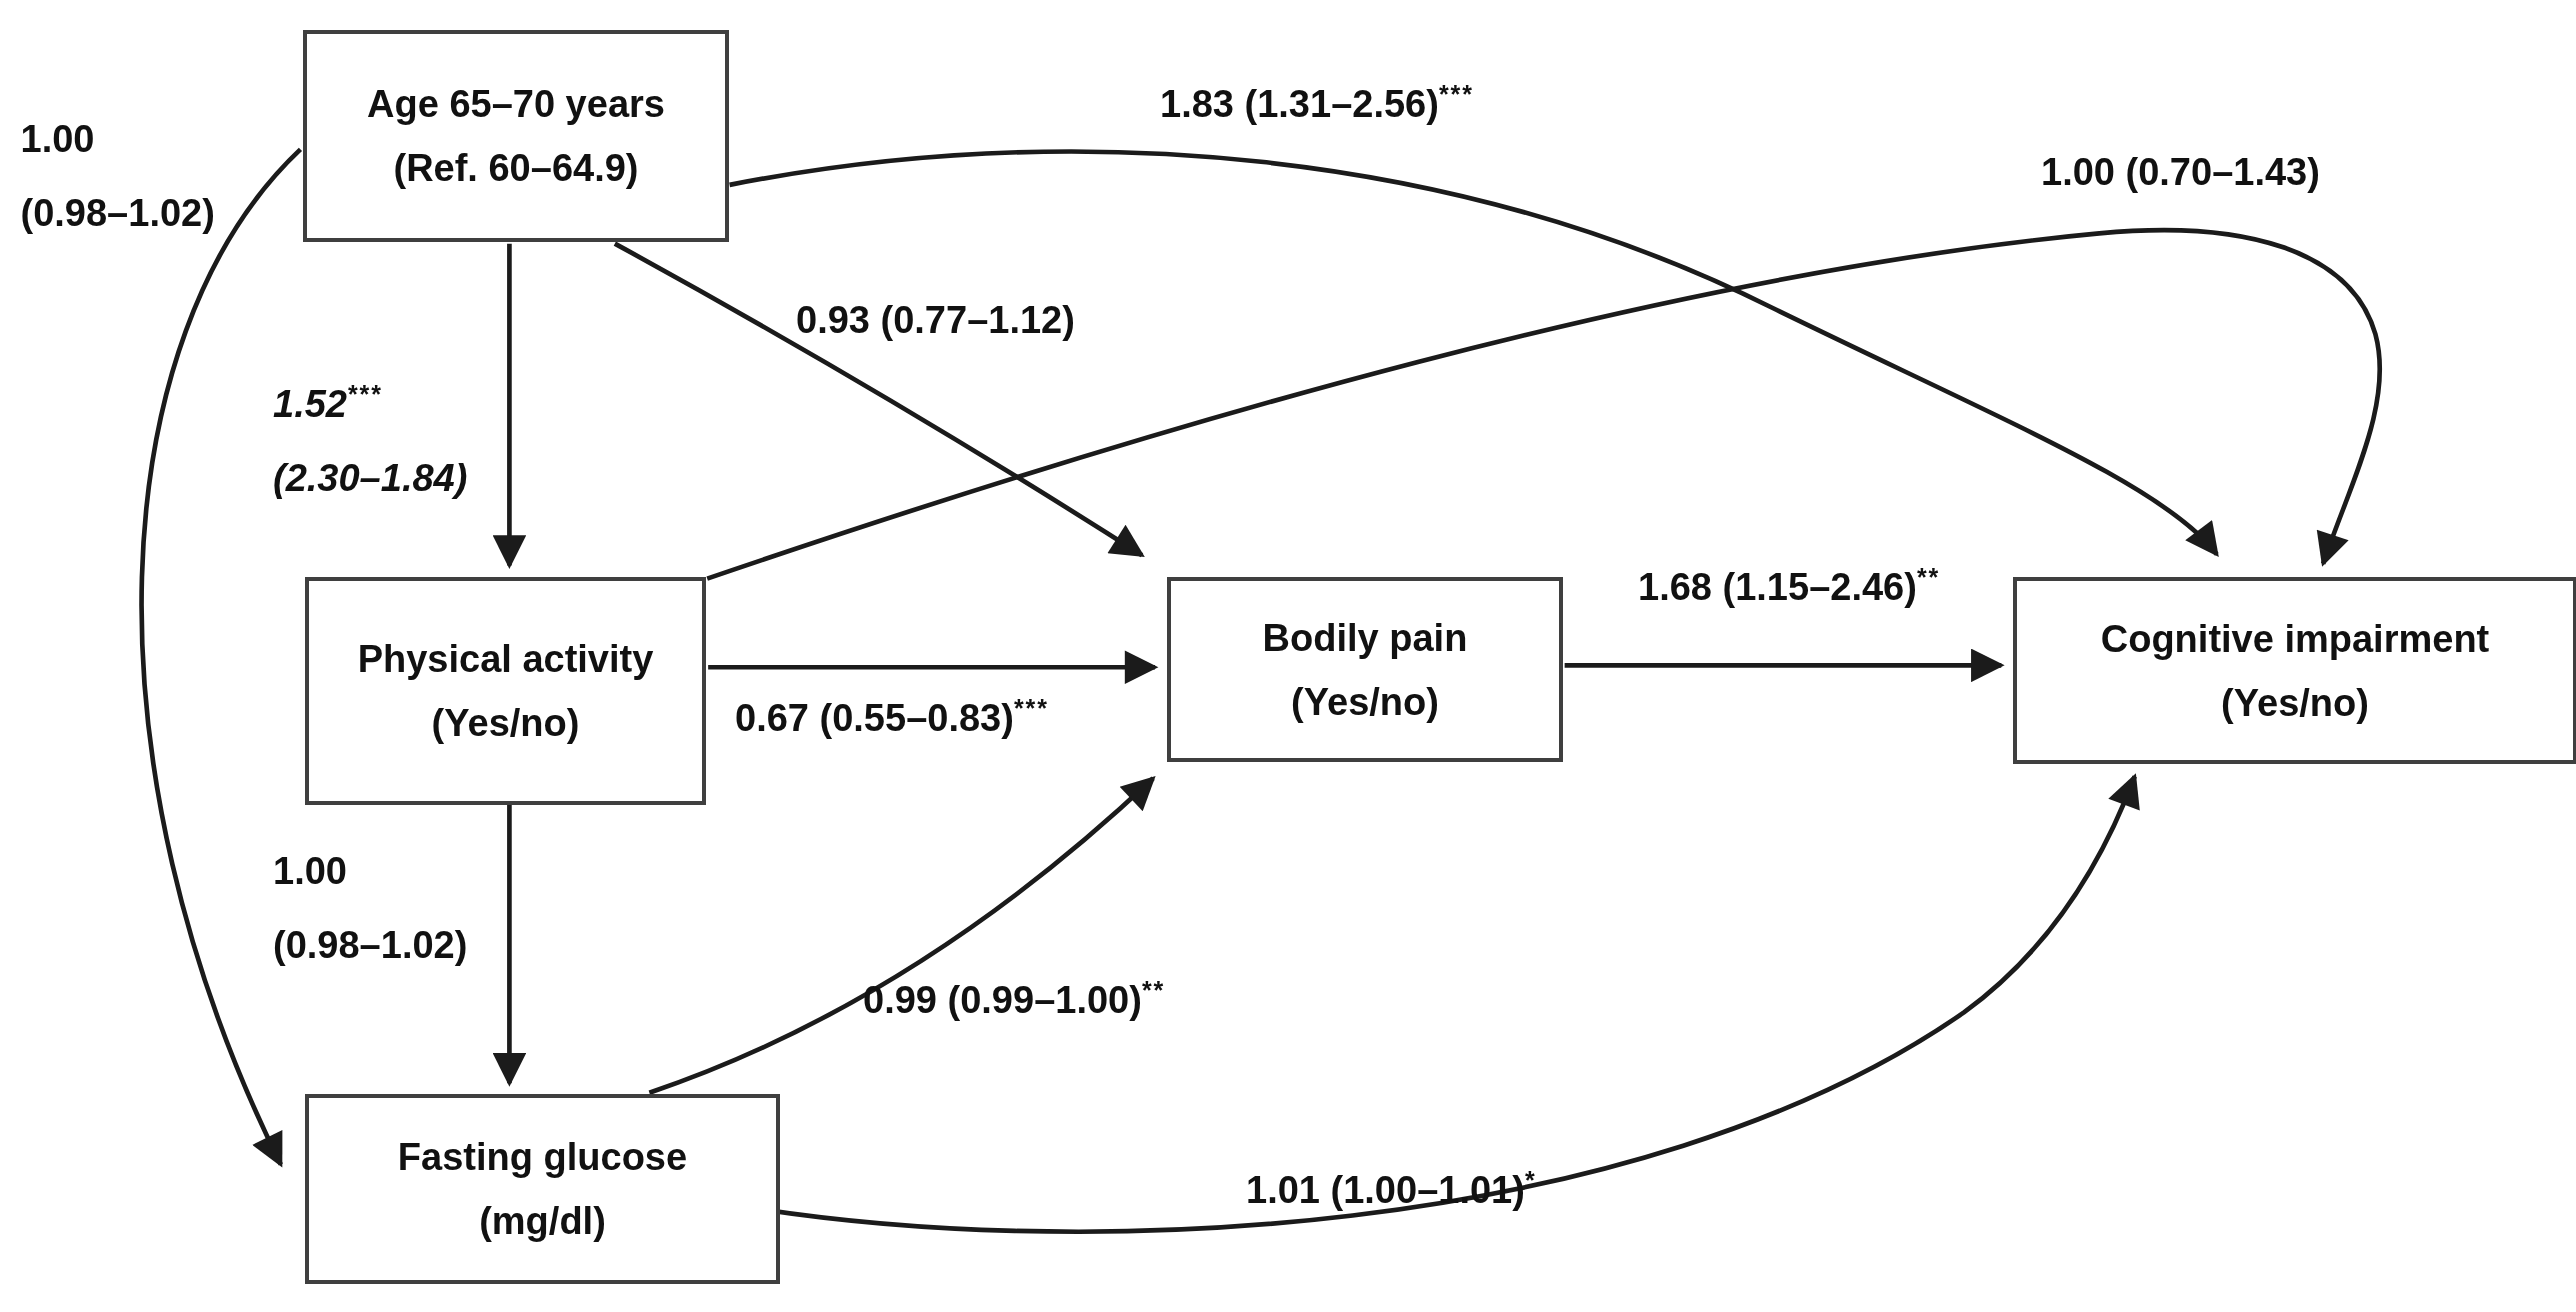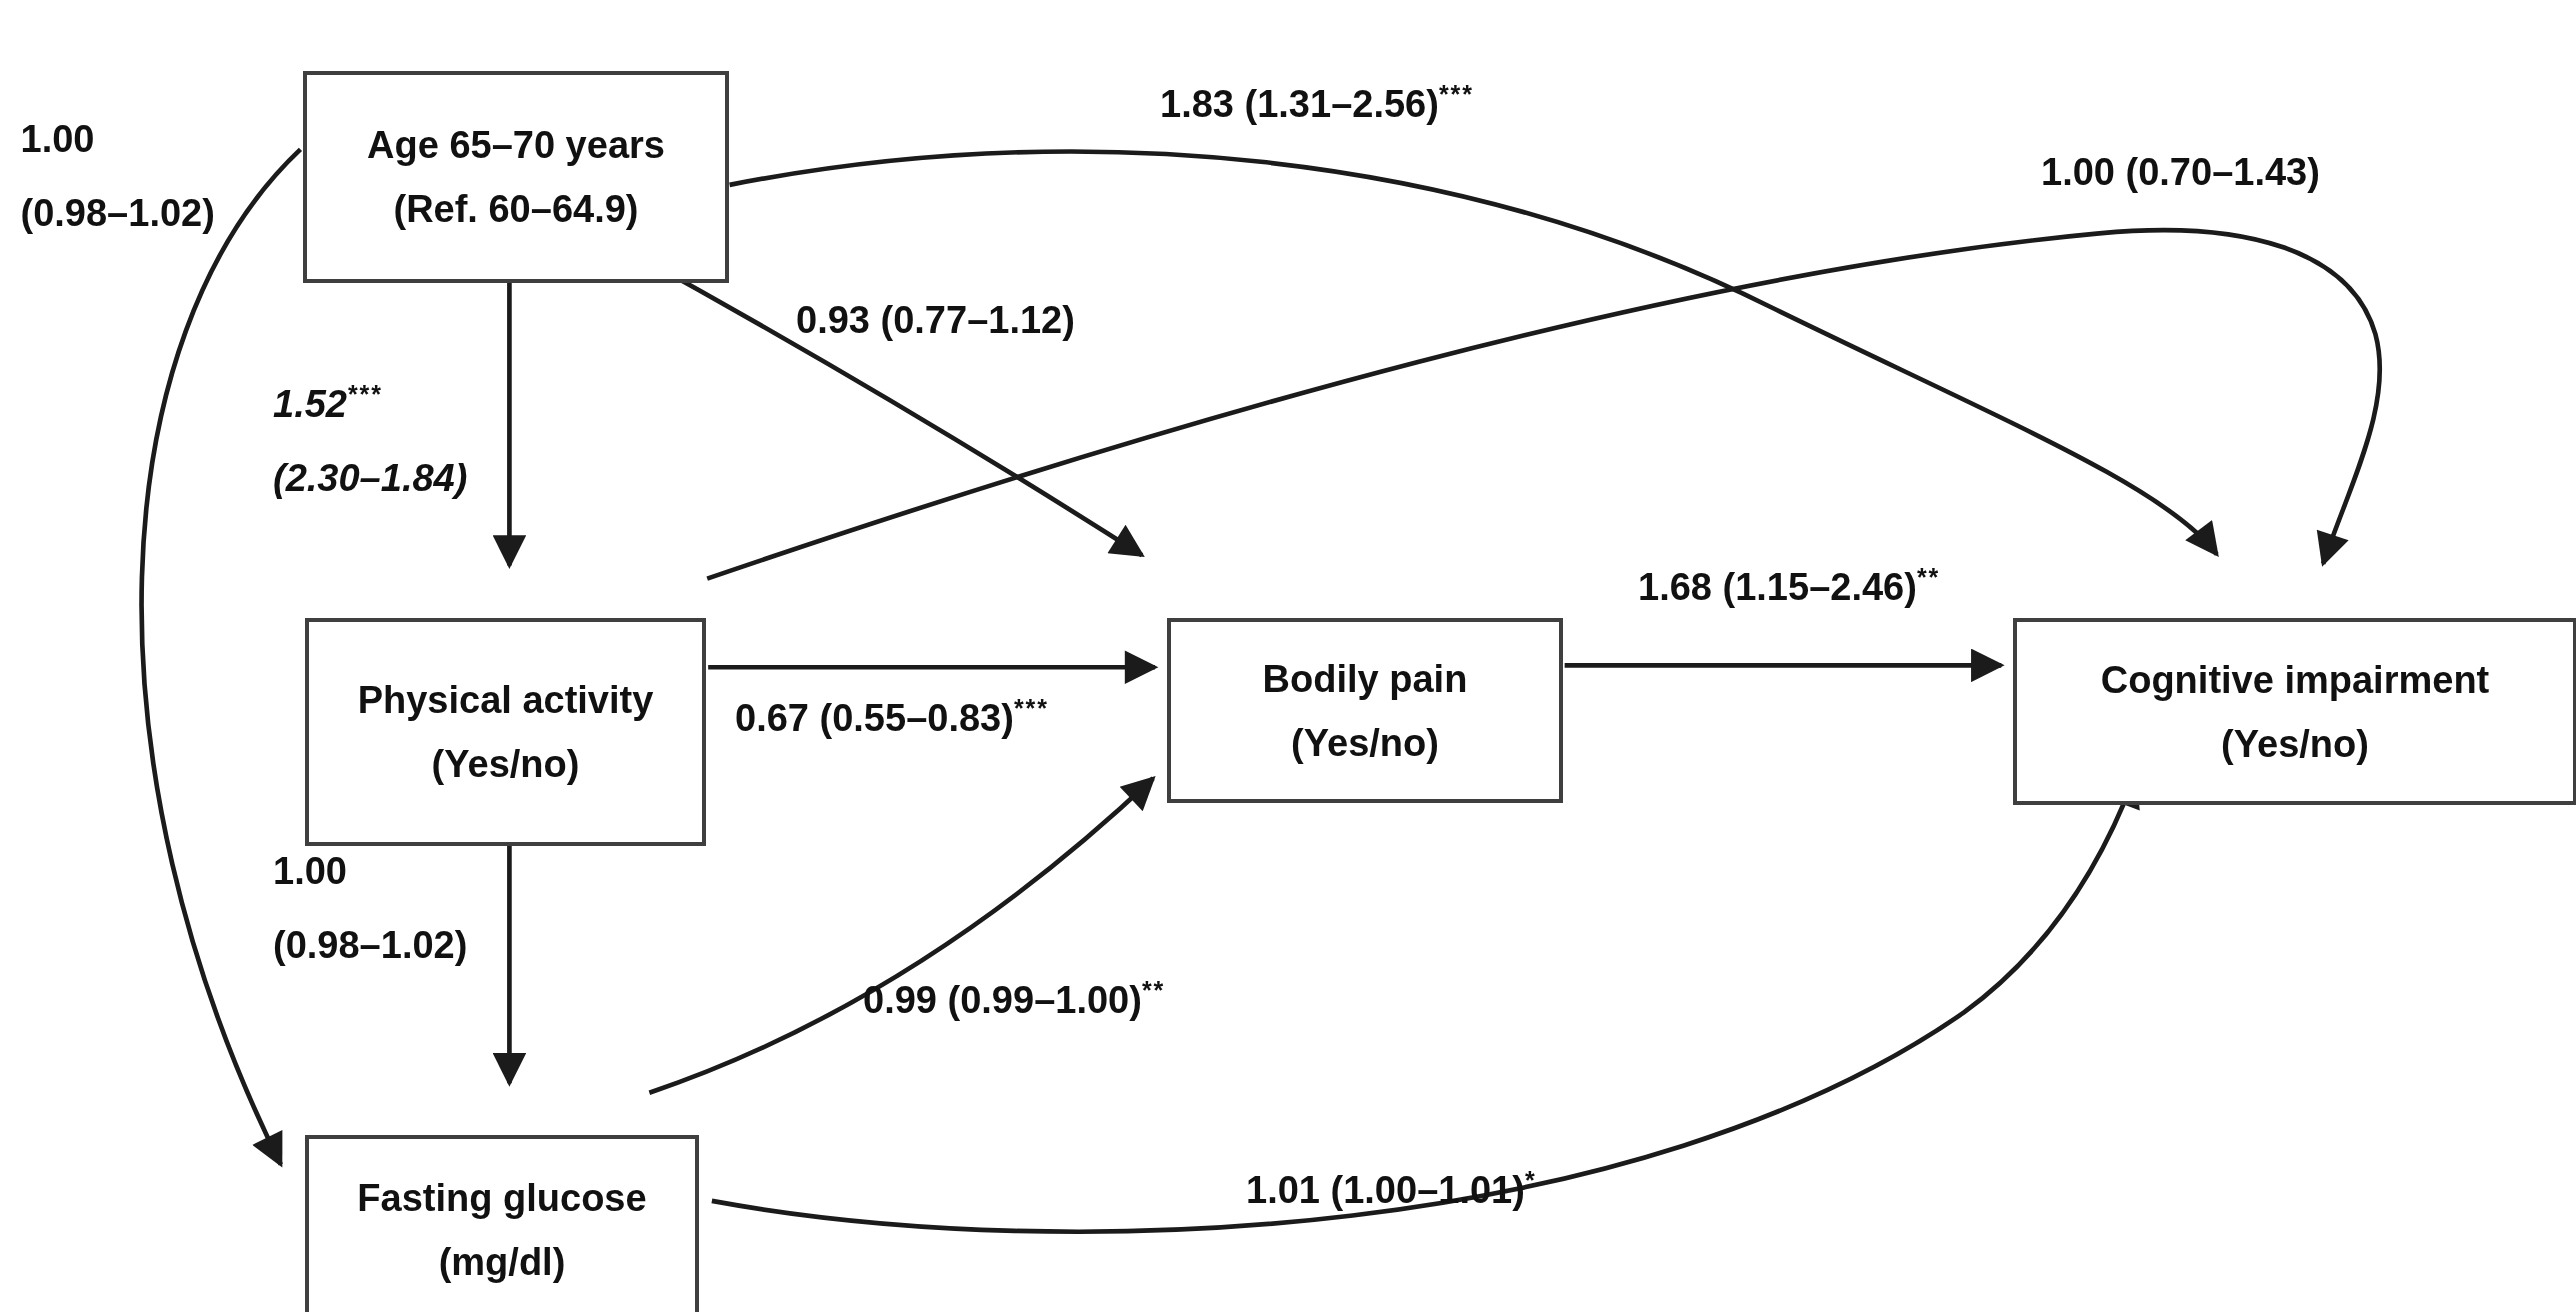--- a/index.html
+++ b/index.html
@@ -20,21 +20,20 @@
     display: flex;
     flex-direction: column;
     align-items: center;
     justify-content: center;
     gap: 26px;
     font-weight: bold;
     font-size: 38px;
     color: #111111;
     text-align: center;
     line-height: 1;
-    margin-top: 41px;
   }
   .elabel {
     position: absolute;
     font-weight: bold;
     font-size: 38px;
     color: #111111;
     white-space: nowrap;
     line-height: 1.1;
   }
   .elabel sup {
@@ -83,21 +82,21 @@
   <div class="node" style="left:1167px; top:577px; width:396px; height:185px;">
     <div>Bodily pain</div>
     <div>(Yes/no)</div>
   </div>
 
   <div class="node" style="left:2013px; top:577px; width:564px; height:187px;">
     <div>Cognitive impairment</div>
     <div>(Yes/no)</div>
   </div>
 
-  <div class="node" style="left:305px; top:1094px; width:394px; height:190px;">
+  <div class="node" style="left:305px; top:1094px; width:475px; height:190px;">
     <div>Fasting glucose</div>
     <div>(mg/dl)</div>
   </div>
 
   <div class="elabel" style="left:1160px; top:84px;"><span>1.83 (1.31–2.56)</span><sup>***</sup></div>
 
   <div class="elabel" style="left:2041px; top:152px;"><span>1.00 (0.70–1.43)</span><sup></sup></div>
 
   <div class="elabel" style="left:20.5px; top:119px;">
     <div><span>1.00</span><sup></sup></div>

